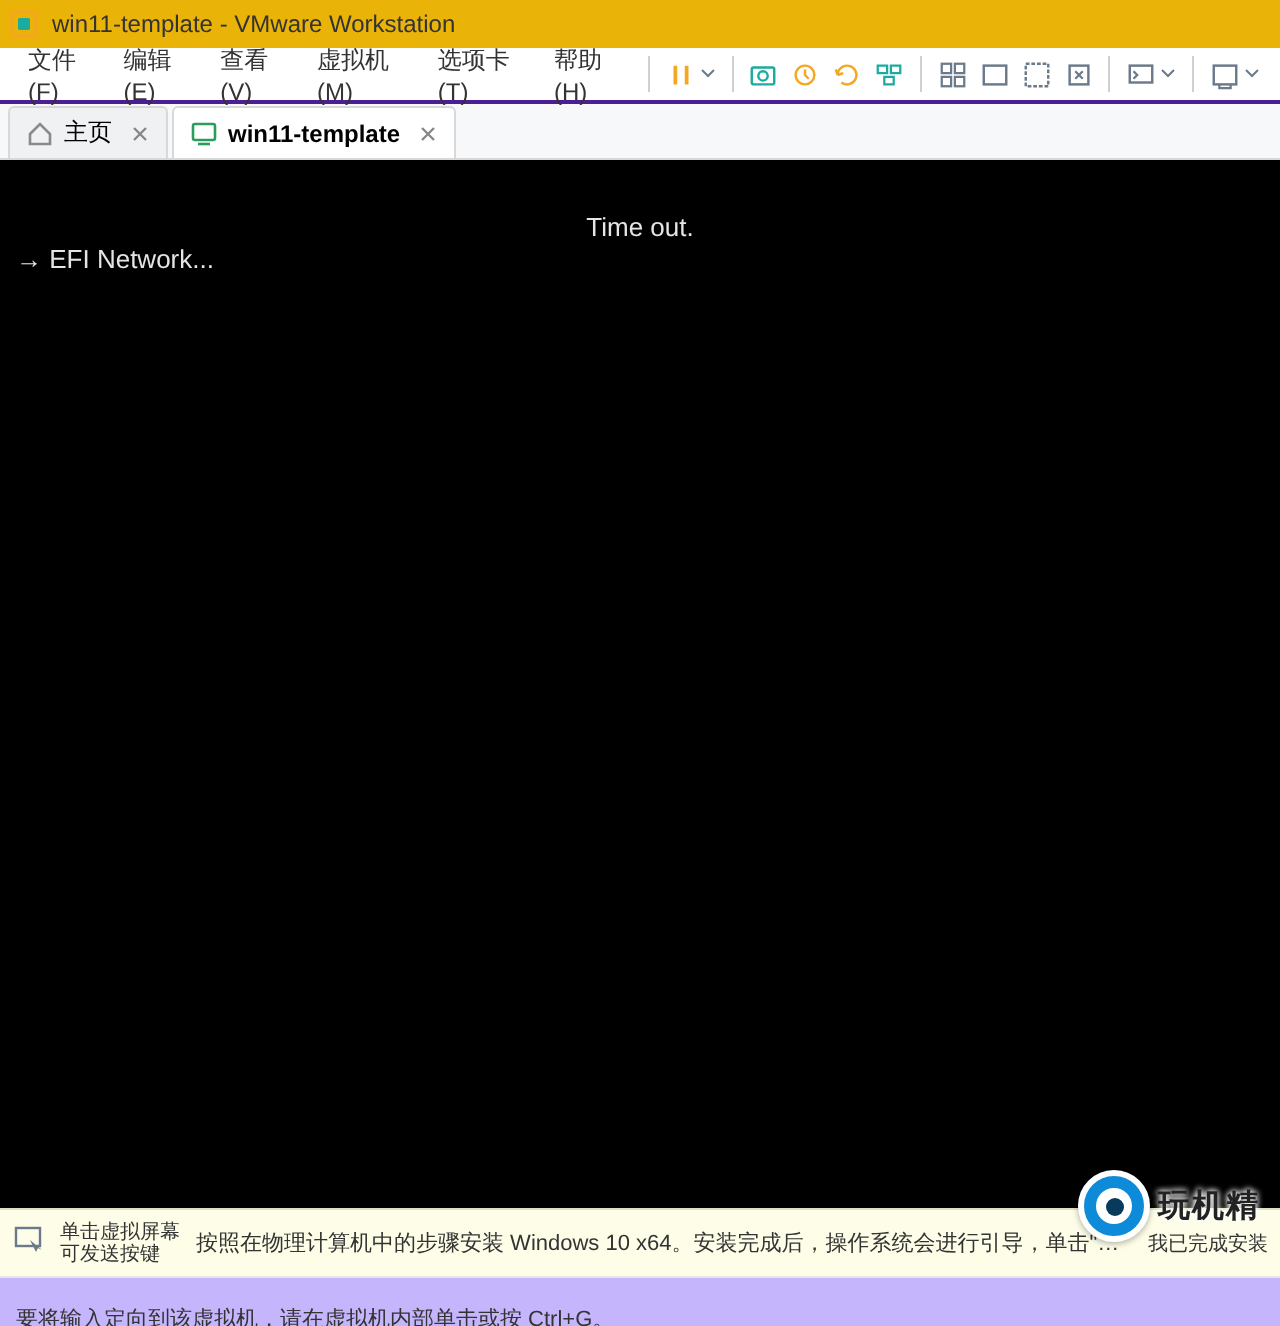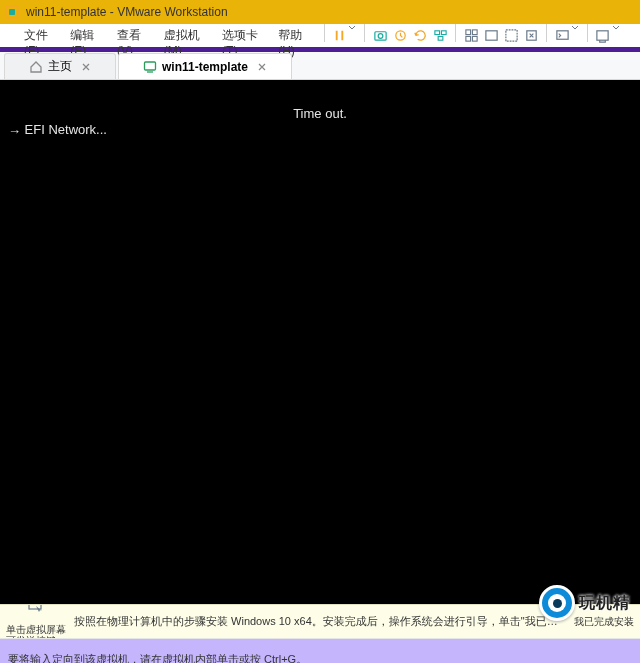--- a/index.html
+++ b/index.html
@@ -2,40 +2,40 @@
 <html><head>
 <meta charset="utf-8">
 <style>
 * { margin: 0; padding: 0; box-sizing: border-box; font-family: "Microsoft YaHei", "Segoe UI", sans-serif; }
 body { width: 640px; height: 663px; background: #fff; overflow: hidden; position: relative; }
 
 .titlebar { height: 24px; background: #eab308; display: flex; align-items: center; padding: 0 4px; font-size: 12px; color: #333; }
 .app-icon { width: 16px; height: 16px; margin-right: 6px; display: inline-flex; align-items: center; justify-content: center; }
 .app-icon svg { width: 16px; height: 16px; }
 
-.menubar { height: 28px; background: #fff; display: flex; align-items: flex-start; padding: 0 18px; gap: 2px; border-bottom: 5px solid #4c1d95; }
+.menubar { height: 28px; background: #fff; display: flex; align-items: center; padding: 0 8px; gap: 2px; border-bottom: 2px solid #4c1d95; }
 .menu-item { font-size: 12px; padding: 3px 6px; color: #333; cursor: default; }
 .sep { width: 1px; height: 18px; background: #d0d0d0; margin: 0 4px; }
 .tb-btn { width: 22px; height: 22px; display: inline-flex; align-items: center; justify-content: center; cursor: pointer; border-radius: 2px; }
 .tb-btn svg { width: 15px; height: 15px; }
 .chev { width: 8px; display: inline-flex; align-items: center; justify-content: center; margin-left: -2px; margin-right: 2px; }
 .chev svg { width: 8px; height: 8px; }
 
 .tabstrip { height: 28px; background: #f7f8fa; display: flex; align-items: flex-end; padding: 0 4px; border-bottom: 1px solid #d8d8d8; gap: 2px; }
-.tab { height: 26px; display: flex; align-items: center; padding: 0 24px; font-size: 12px; border: 1px solid #d8d8d8; border-bottom: none; background: #f0f1f3; border-radius: 3px 3px 0 0; gap: 5px; cursor: pointer; }
+.tab { height: 26px; display: flex; align-items: center; padding: 0 8px; font-size: 12px; border: 1px solid #d8d8d8; border-bottom: none; background: #f0f1f3; border-radius: 3px 3px 0 0; gap: 5px; cursor: pointer; }
 .tab.active { background: #fff; font-weight: 600; }
 .tab-ico { width: 14px; height: 14px; display: inline-flex; align-items: center; justify-content: center; }
 .tab-close { width: 10px; height: 10px; display: inline-flex; align-items: center; justify-content: center; margin-left: 4px; }
 
 .vm-screen { background: #000; height: 524px; color: #e5e5e5; font-family: "Courier New", monospace; font-size: 13px; position: relative; }
 .vm-line1 { position: absolute; left: 50%; transform: translateX(-50%); top: 26px; }
 .vm-line2 { position: absolute; left: 8px; top: 42px; }
 
 .helper-bar { height: 34px; background: #fdfde8; border-top: 1px solid #e0e0c0; display: flex; align-items: center; padding: 0 6px; gap: 8px; font-size: 11px; color: #333; overflow: hidden; }
-.helper-left { display: flex; align-items: center; gap: 6px; line-height: 1.1; flex-shrink: 0; flex-direction: column; }
+.helper-left { display: flex; align-items: center; gap: 6px; line-height: 1.1; flex-shrink: 0; }
 .helper-left-text { display: flex; flex-direction: column; font-size: 10px; }
 .helper-msg { flex: 1; font-size: 11px; overflow: hidden; white-space: nowrap; text-overflow: ellipsis; }
 .helper-right { display: flex; align-items: center; gap: 4px; flex-shrink: 0; }
 .helper-right-text { font-size: 10px; white-space: nowrap; }
 
 .status-bar { height: 42px; background: #c4b5fd; border-top: 1px solid #e6e6e6; display: flex; align-items: center; padding: 0 8px; font-size: 11px; color: #333; position: relative; }
 
 .watermark { position: absolute; right: 10px; bottom: 42px; display: flex; align-items: center; gap: 4px; pointer-events: none; }
 .wm-eye { width: 36px; height: 36px; border-radius: 50%; background: #0d8bd9; display: flex; align-items: center; justify-content: center; border: 3px solid #fff; box-shadow: 0 1px 3px rgba(0,0,0,.3); }
 .wm-eye-inner { width: 18px; height: 18px; border-radius: 50%; background: #fff; display: flex; align-items: center; justify-content: center; }

